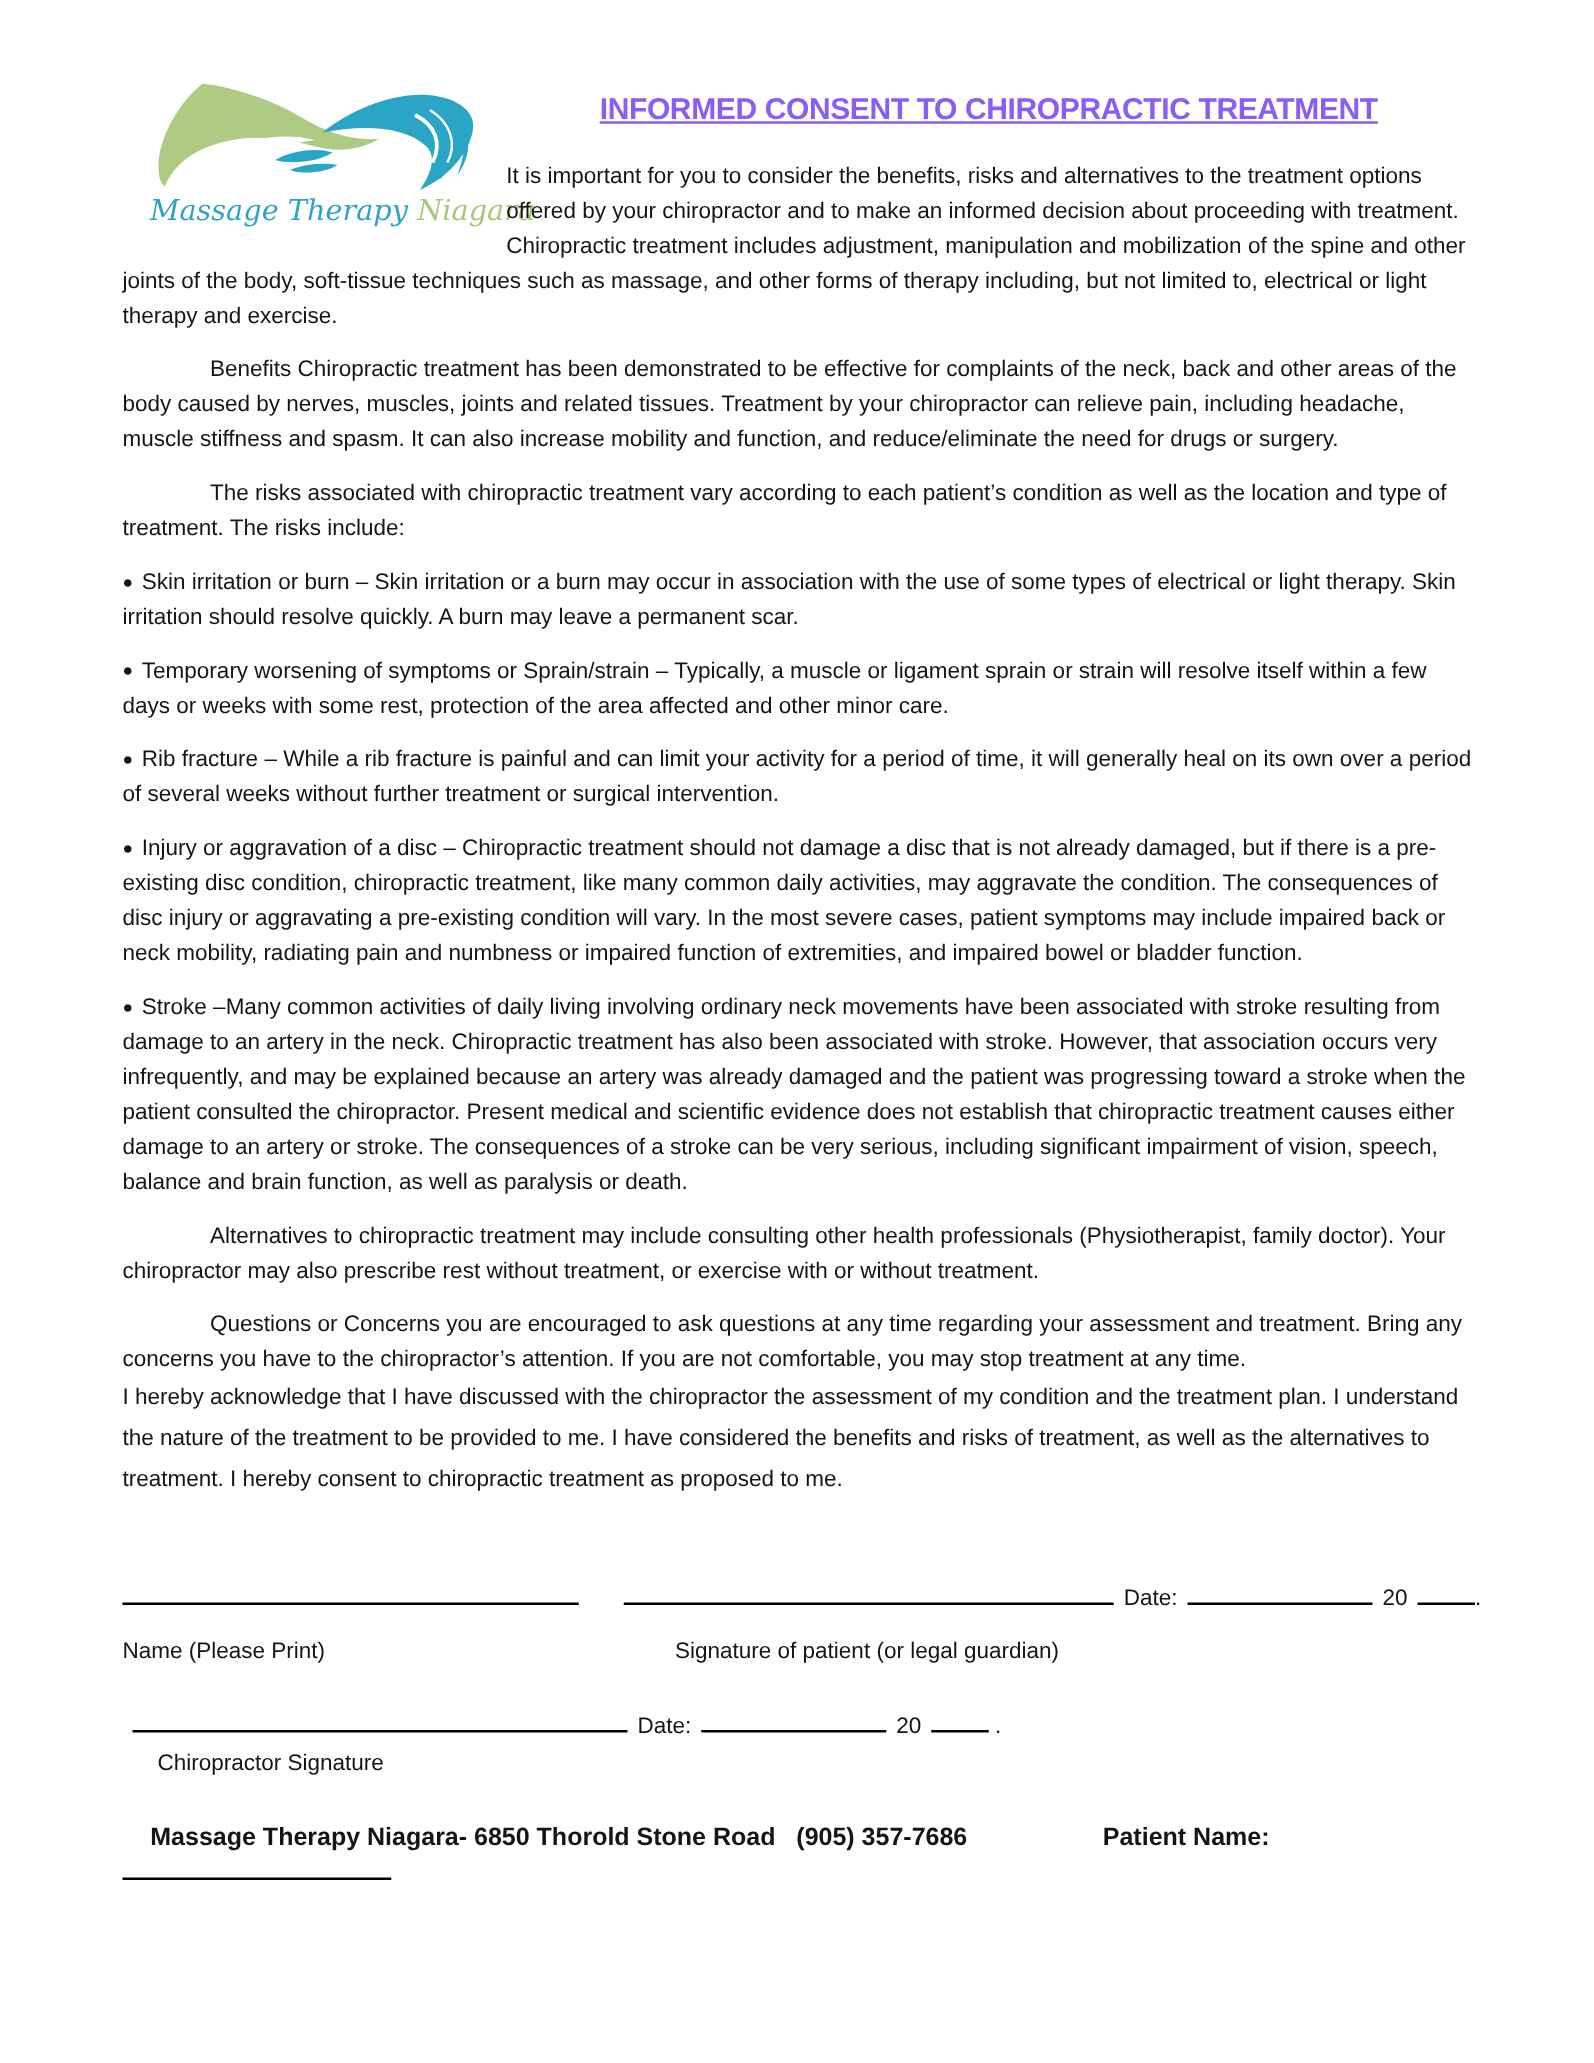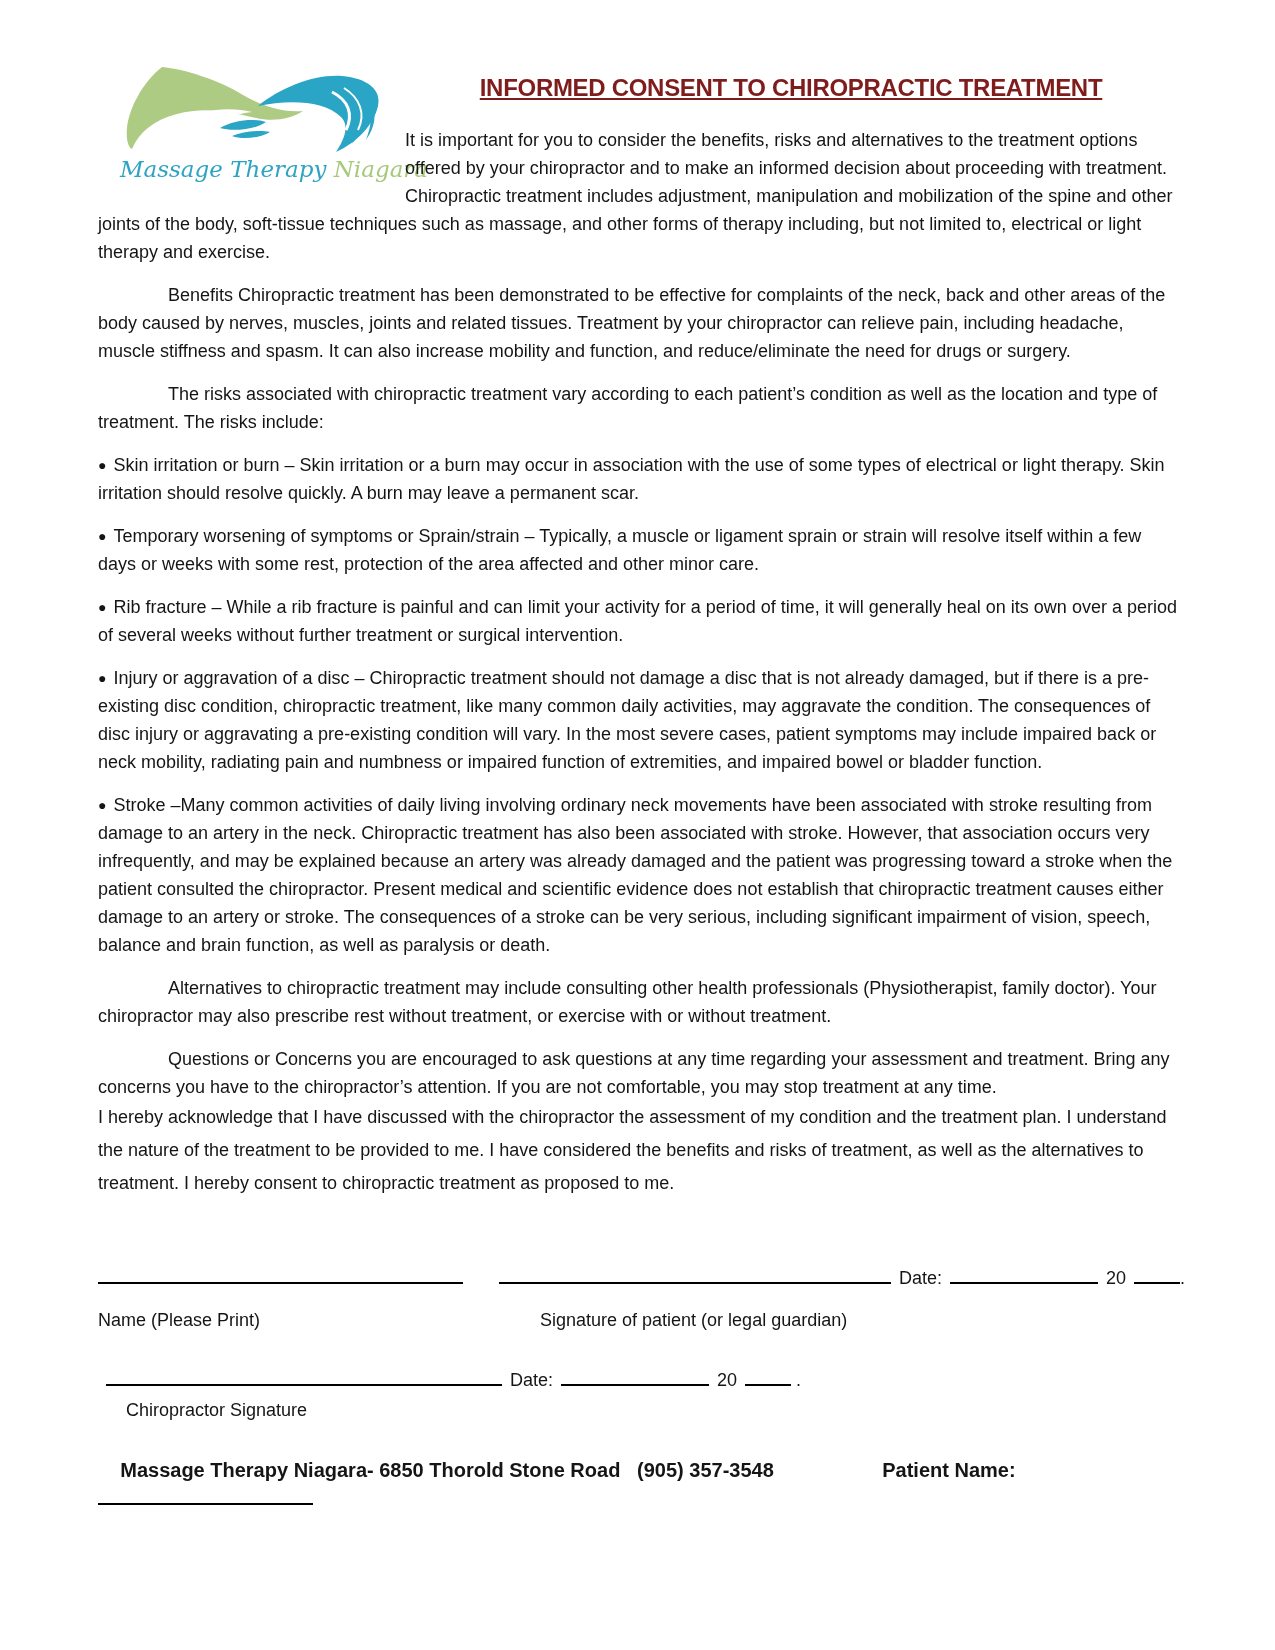--- a/index.html
+++ b/index.html
@@ -30,21 +30,21 @@
   .brand-teal{color:#2fa3c2;}
   .brand-green{color:#a6c97b;}
   .doc-title{
     overflow:hidden;           
     margin:0;padding:16px 0 0 0;
     font-size:24px;line-height:28px;
     font-weight:bold;
     letter-spacing:-0.3px;
     text-align:center;
     text-decoration:underline;
-    color:#7f1d1d;
+    color:#8b5cf6;
   }
   p{margin:15px 0;}
   .intro{margin:24px 0 15px 0;}
   .indent{text-indent:70px;}
   .bullet .bchar{margin-right:7px;font-size:14px;vertical-align:1px;}
   .questions{margin-bottom:0;}
   .ack{margin-top:0;line-height:33px;}
 
   
   .sig-row{margin:0;white-space:nowrap;}
@@ -128,16 +128,16 @@
     <span class="lblName">Name (Please Print)</span><span>Signature of patient (or legal guardian)</span>
   </div>
 
   <div class="sig-row row3">
     <span class="u uE"></span><span class="sig-text">Date:</span><span class="u uC"></span><span class="sig-text">20</span><span class="u uD"></span><span> .</span>
   </div>
 
   <div class="chiro-label">Chiropractor Signature</div>
 
   <div class="footer">
-    <span class="clinic">Massage Therapy Niagara- 6850 Thorold Stone Road   (905) 357-3548</span><span>Patient Name:</span><span class="sig-text"> </span><span class="u uF"></span>
+    <span class="clinic">Massage Therapy Niagara- 6850 Thorold Stone Road   (905) 357-7686</span><span>Patient Name:</span><span class="sig-text"> </span><span class="u uF"></span>
   </div>
 
 </div>
 
 </body></html>

